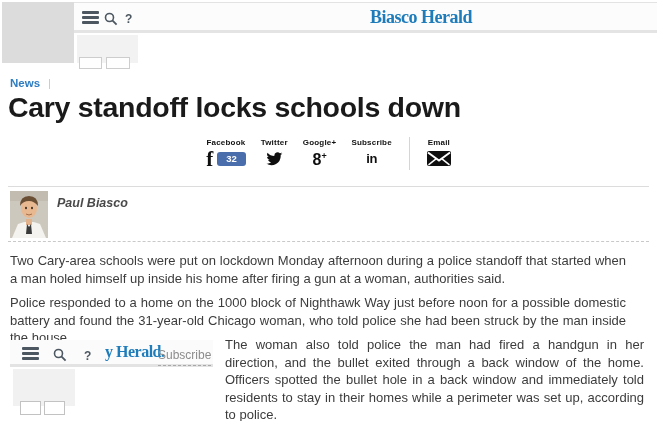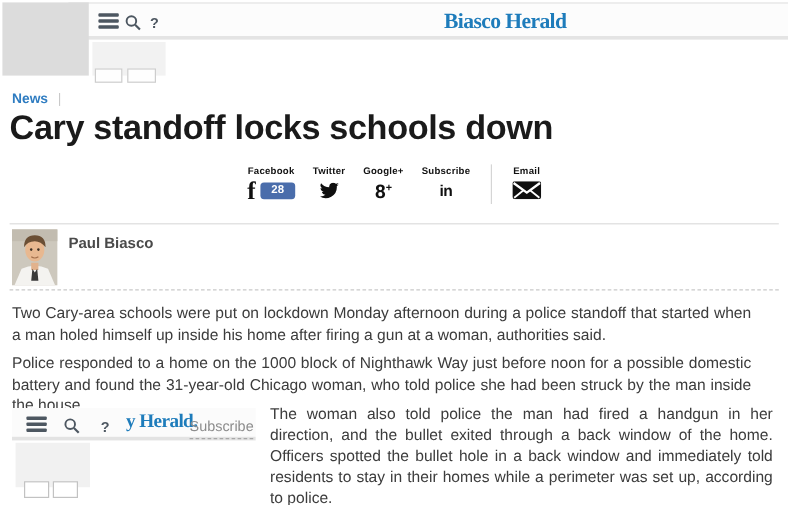--- a/index.html
+++ b/index.html
@@ -46,21 +46,21 @@
   .badge.cm { background:#2e7fc2; padding:1px 6px; }
   .f-glyph { font-family:"Liberation Serif", serif; font-size:21px; font-weight:bold; color:#0f0f0f; line-height:16px; }
   .gp-glyph { font-size:16px; font-weight:bold; color:#0f0f0f; line-height:14px; }
   .gp-glyph sup { font-size:9px; }
   .in-glyph { font-size:13px; font-weight:bold; color:#0f0f0f; letter-spacing:-0.5px; }
   .share-sep { width:1px; background:#d5d5d5; height:33px; margin:1px 2px 0; }
 
   
   .author-rule  { position:absolute; left:8px; right:8px; top:186px; border-top:1px solid #dcdcdc; }
   .author-photo { position:absolute; left:10px; top:191px; width:38px; height:47px; }
-  .author-name  { position:absolute; left:57px; top:196px; font-size:12.5px; font-weight:600; color:#4a4a4a; }
+  .author-name  { position:absolute; left:57px; top:196px; font-size:12.5px; font-weight:600; color:#4a4a4a;font-style:italic; }
   .dashed-rule  { position:absolute; left:8px; right:8px; top:241px; border-top:1px dashed #c9c9c9; }
 
   
   .para { position:absolute; left:10px; right:31px; font-size:13px; line-height:17.5px;
           color:#3c3c3c; text-align:justify; }
   .p1 { top:252px; }
   .p2 { top:294px; }
   .p3wrap { position:absolute; left:10px; right:13px; top:336px; font-size:13px;
             line-height:17.5px; color:#3c3c3c; text-align:justify; }
 
@@ -104,21 +104,21 @@
   <span class="sep">|</span>
 </div>
 <h1 class="headline">Cary standoff locks schools down</h1>
 
 <div class="share">
 
   <div class="share-group">
     <div class="share-label">Facebook</div>
     <div class="share-icons">
       <span class="f-glyph">f</span>
-      <span class="badge fb">28</span>
+      <span class="badge fb">32</span>
     </div>
   </div>
 
   <div class="share-group">
     <div class="share-label">Twitter</div>
     <div class="share-icons">
       <svg width="17" height="14" viewBox="0 0 17 14">
         <path fill="#0f0f0f" d="M16.5 1.7c-.6.3-1.2.4-1.9.5.7-.4 1.2-1 1.4-1.8-.6.4-1.3.6-2.1.8A3.3 3.3 0 0 0 8.3 3.4c0 .3 0 .5.1.7A9.3 9.3 0 0 1 1.6.7a3.3 3.3 0 0 0 1 4.4c-.5 0-1-.2-1.5-.4 0 1.6 1.1 2.9 2.6 3.2-.3.1-.6.1-.9.1l-.6-.1c.4 1.3 1.6 2.2 3 2.3a6.6 6.6 0 0 1-4.9 1.4A9.3 9.3 0 0 0 14.7 3.4v-.4c.7-.4 1.3-1 1.8-1.3z"></path>
       </svg>
     </div>

